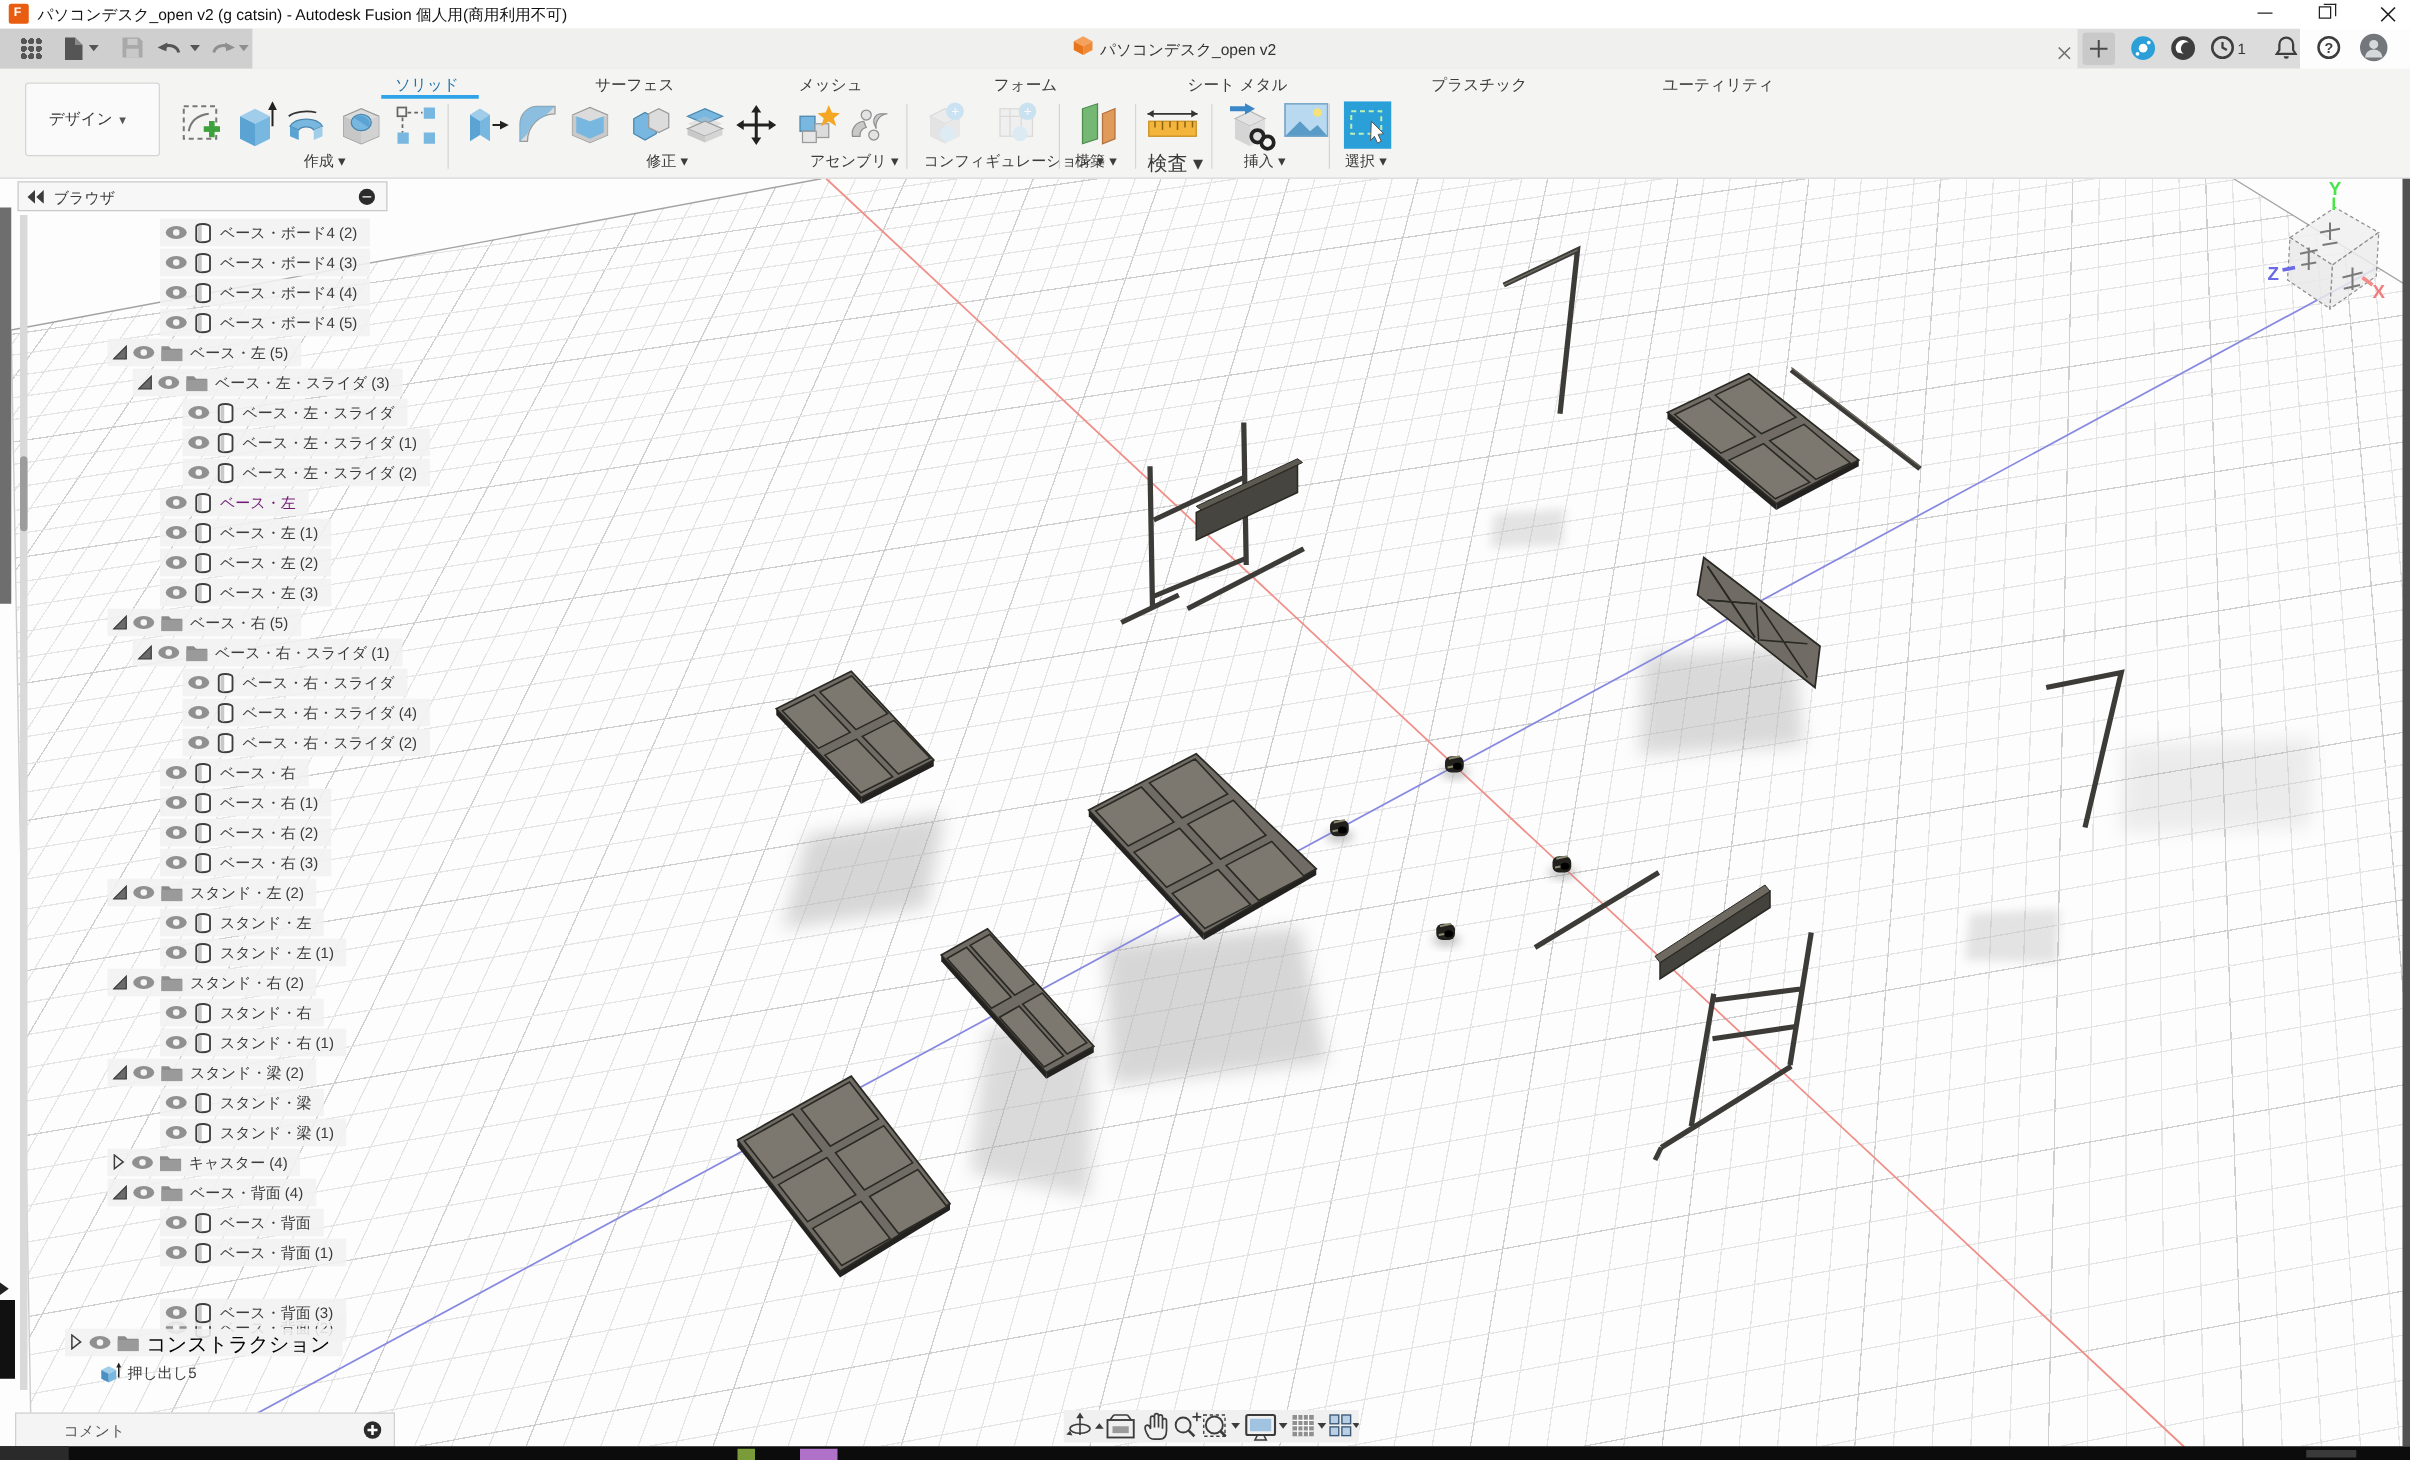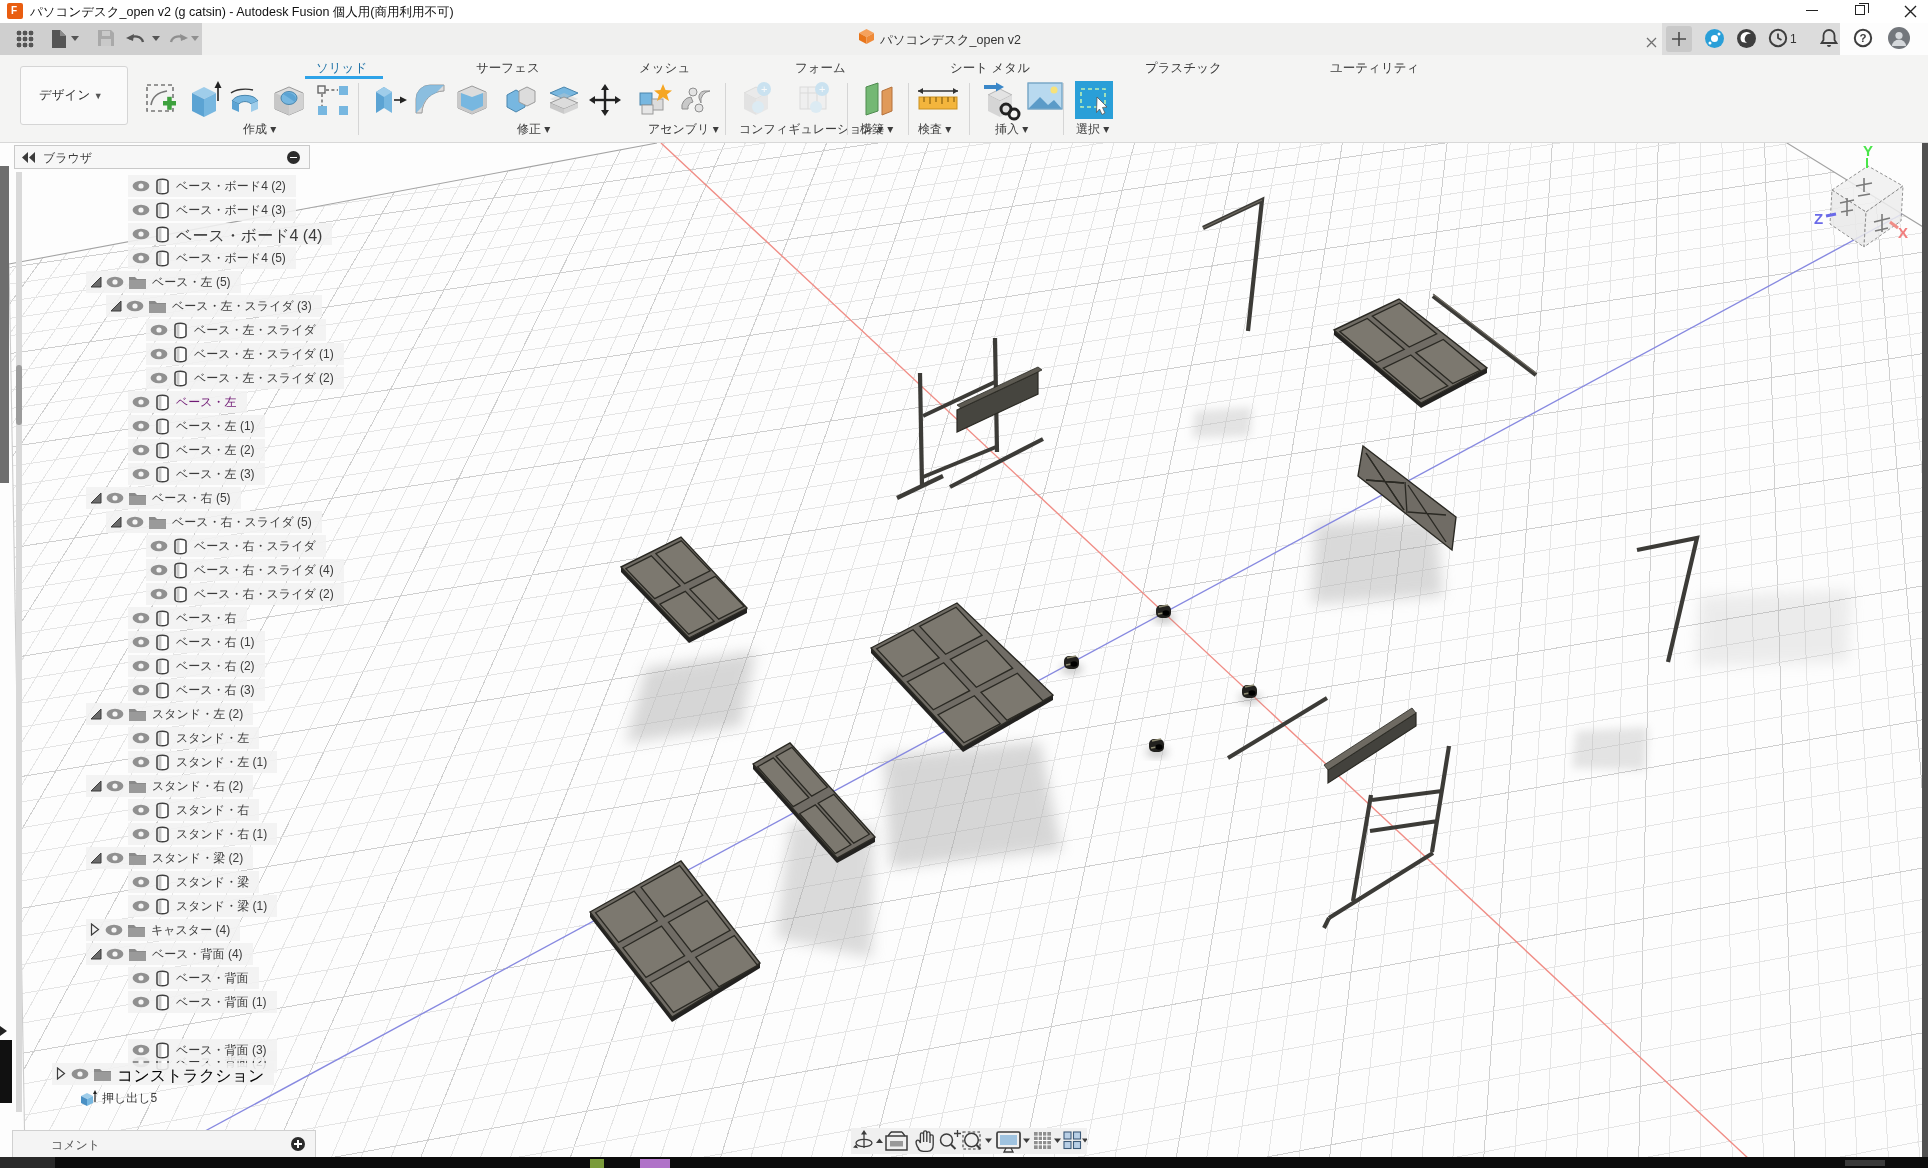--- a/index.html
+++ b/index.html
@@ -388,21 +388,21 @@
  <div class="abs" style="left:795px;top:5px;font-size:12.5px;color:#3c3c3c">フォーム</div>
  <div class="abs" style="left:950px;top:5px;font-size:12.5px;color:#3c3c3c">シート メタル</div>
  <div class="abs" style="left:1145px;top:5px;font-size:12.5px;color:#3c3c3c">プラスチック</div>
  <div class="abs" style="left:1330px;top:5px;font-size:12.5px;color:#3c3c3c">ユーティリティ</div>
 
  <div class="abs" style="left:243px;top:66px;font-size:12px;color:#3c3c3c">作成 ▾</div>
  <div class="abs" style="left:517px;top:66px;font-size:12px;color:#3c3c3c">修正 ▾</div>
  <div class="abs" style="left:648px;top:66px;font-size:12px;color:#3c3c3c">アセンブリ ▾</div>
  <div class="abs" style="left:739px;top:66px;font-size:12px;color:#3c3c3c">コンフィギュレーション ▾</div>
  <div class="abs" style="left:860px;top:66px;font-size:12px;color:#3c3c3c">構築 ▾</div>
- <div class="abs" style="left:918px;top:66px;font-size:12px;color:#3c3c3c">検査 ▾</div>
+ <div class="abs" style="left:918px;top:66px;font-size:16px;color:#3c3c3c">検査 ▾</div>
  <div class="abs" style="left:995px;top:66px;font-size:12px;color:#3c3c3c">挿入 ▾</div>
  <div class="abs" style="left:1076px;top:66px;font-size:12px;color:#3c3c3c">選択 ▾</div>
 
  <div class="abs" style="left:358px;top:28px;width:1px;height:52px;background:#d5d5d5"></div>
  <div class="abs" style="left:725px;top:28px;width:1px;height:52px;background:#d5d5d5"></div>
  <div class="abs" style="left:847px;top:28px;width:1px;height:52px;background:#d5d5d5"></div>
  <div class="abs" style="left:908px;top:28px;width:1px;height:52px;background:#d5d5d5"></div>
  <div class="abs" style="left:969px;top:28px;width:1px;height:52px;background:#d5d5d5"></div>
  <div class="abs" style="left:1063px;top:28px;width:1px;height:52px;background:#d5d5d5"></div>
 
@@ -657,21 +657,21 @@
     </div>
     <div style="position:absolute;left:128px;top:48px;height:22px;display:flex;background:rgba(241,241,241,0.88);padding:0 10px 0 4px">
       <svg width="18" height="12" style="margin:5px 5px 0 0;flex:none">
         <ellipse cx="9" cy="6" rx="8.4" ry="5.2" fill="#909090"></ellipse>
         <circle cx="9" cy="6" r="2.6" fill="#f5f5f5"></circle>
       </svg>
       <svg width="15" height="17" style="margin:3px 6px 0 0;flex:none">
         <path d="M2,3.5 a5.5,2.3 0 0 1 11,0 v10 a5.5,2.3 0 0 1 -11,0 z" fill="#fff" stroke="#3e3e3e" stroke-width="1.5"></path>
         <path d="M3.4,3.6 v10 a4,1.8 0 0 0 3,1.8 l0,-13.6 a7,2.4 0 0 0 -3,1.8" fill="#c9c9c9"></path>
       </svg>
-      <span style="font-size:16px;color:#3c3c3c;padding-top:3px;white-space:nowrap">ベース・ボード4 (4)</span>
+      <span style="font-size:12px;color:#3c3c3c;padding-top:3px;white-space:nowrap">ベース・ボード4 (4)</span>
     </div>
     <div style="position:absolute;left:128px;top:72px;height:22px;display:flex;background:rgba(241,241,241,0.88);padding:0 10px 0 4px">
       <svg width="18" height="12" style="margin:5px 5px 0 0;flex:none">
         <ellipse cx="9" cy="6" rx="8.4" ry="5.2" fill="#909090"></ellipse>
         <circle cx="9" cy="6" r="2.6" fill="#f5f5f5"></circle>
       </svg>
       <svg width="15" height="17" style="margin:3px 6px 0 0;flex:none">
         <path d="M2,3.5 a5.5,2.3 0 0 1 11,0 v10 a5.5,2.3 0 0 1 -11,0 z" fill="#fff" stroke="#3e3e3e" stroke-width="1.5"></path>
         <path d="M3.4,3.6 v10 a4,1.8 0 0 0 3,1.8 l0,-13.6 a7,2.4 0 0 0 -3,1.8" fill="#c9c9c9"></path>
       </svg>
@@ -801,21 +801,21 @@
         <path d="M11,1 L11,11 L1,11 z" fill="#6b6b6b" stroke="#3c3c3c" stroke-width="1"></path>
       </svg>
       <svg width="18" height="12" style="margin:5px 5px 0 0;flex:none">
         <ellipse cx="9" cy="6" rx="8.4" ry="5.2" fill="#909090"></ellipse>
         <circle cx="9" cy="6" r="2.6" fill="#f5f5f5"></circle>
       </svg>
       <svg width="17" height="14" style="margin:4px 6px 0 0;flex:none">
         <path d="M0,2 h6 l2,2 h9 v10 h-17 z" fill="#8a8a8a"></path>
         <rect x="0" y="5" width="17" height="9" fill="#9a9a9a"></rect>
       </svg>
-      <span style="font-size:12px;color:#3c3c3c;padding-top:3px;white-space:nowrap">ベース・右・スライダ (5)</span>
+      <span style="font-size:12px;color:#3c3c3c;padding-top:3px;white-space:nowrap">ベース・右・スライダ (1)</span>
     </div>
     <div style="position:absolute;left:146px;top:360px;height:22px;display:flex;background:rgba(241,241,241,0.88);padding:0 10px 0 4px">
       <svg width="18" height="12" style="margin:5px 5px 0 0;flex:none">
         <ellipse cx="9" cy="6" rx="8.4" ry="5.2" fill="#909090"></ellipse>
         <circle cx="9" cy="6" r="2.6" fill="#f5f5f5"></circle>
       </svg>
       <svg width="15" height="17" style="margin:3px 6px 0 0;flex:none">
         <path d="M2,3.5 a5.5,2.3 0 0 1 11,0 v10 a5.5,2.3 0 0 1 -11,0 z" fill="#fff" stroke="#3e3e3e" stroke-width="1.5"></path>
         <path d="M3.4,3.6 v10 a4,1.8 0 0 0 3,1.8 l0,-13.6 a7,2.4 0 0 0 -3,1.8" fill="#c9c9c9"></path>
       </svg>

